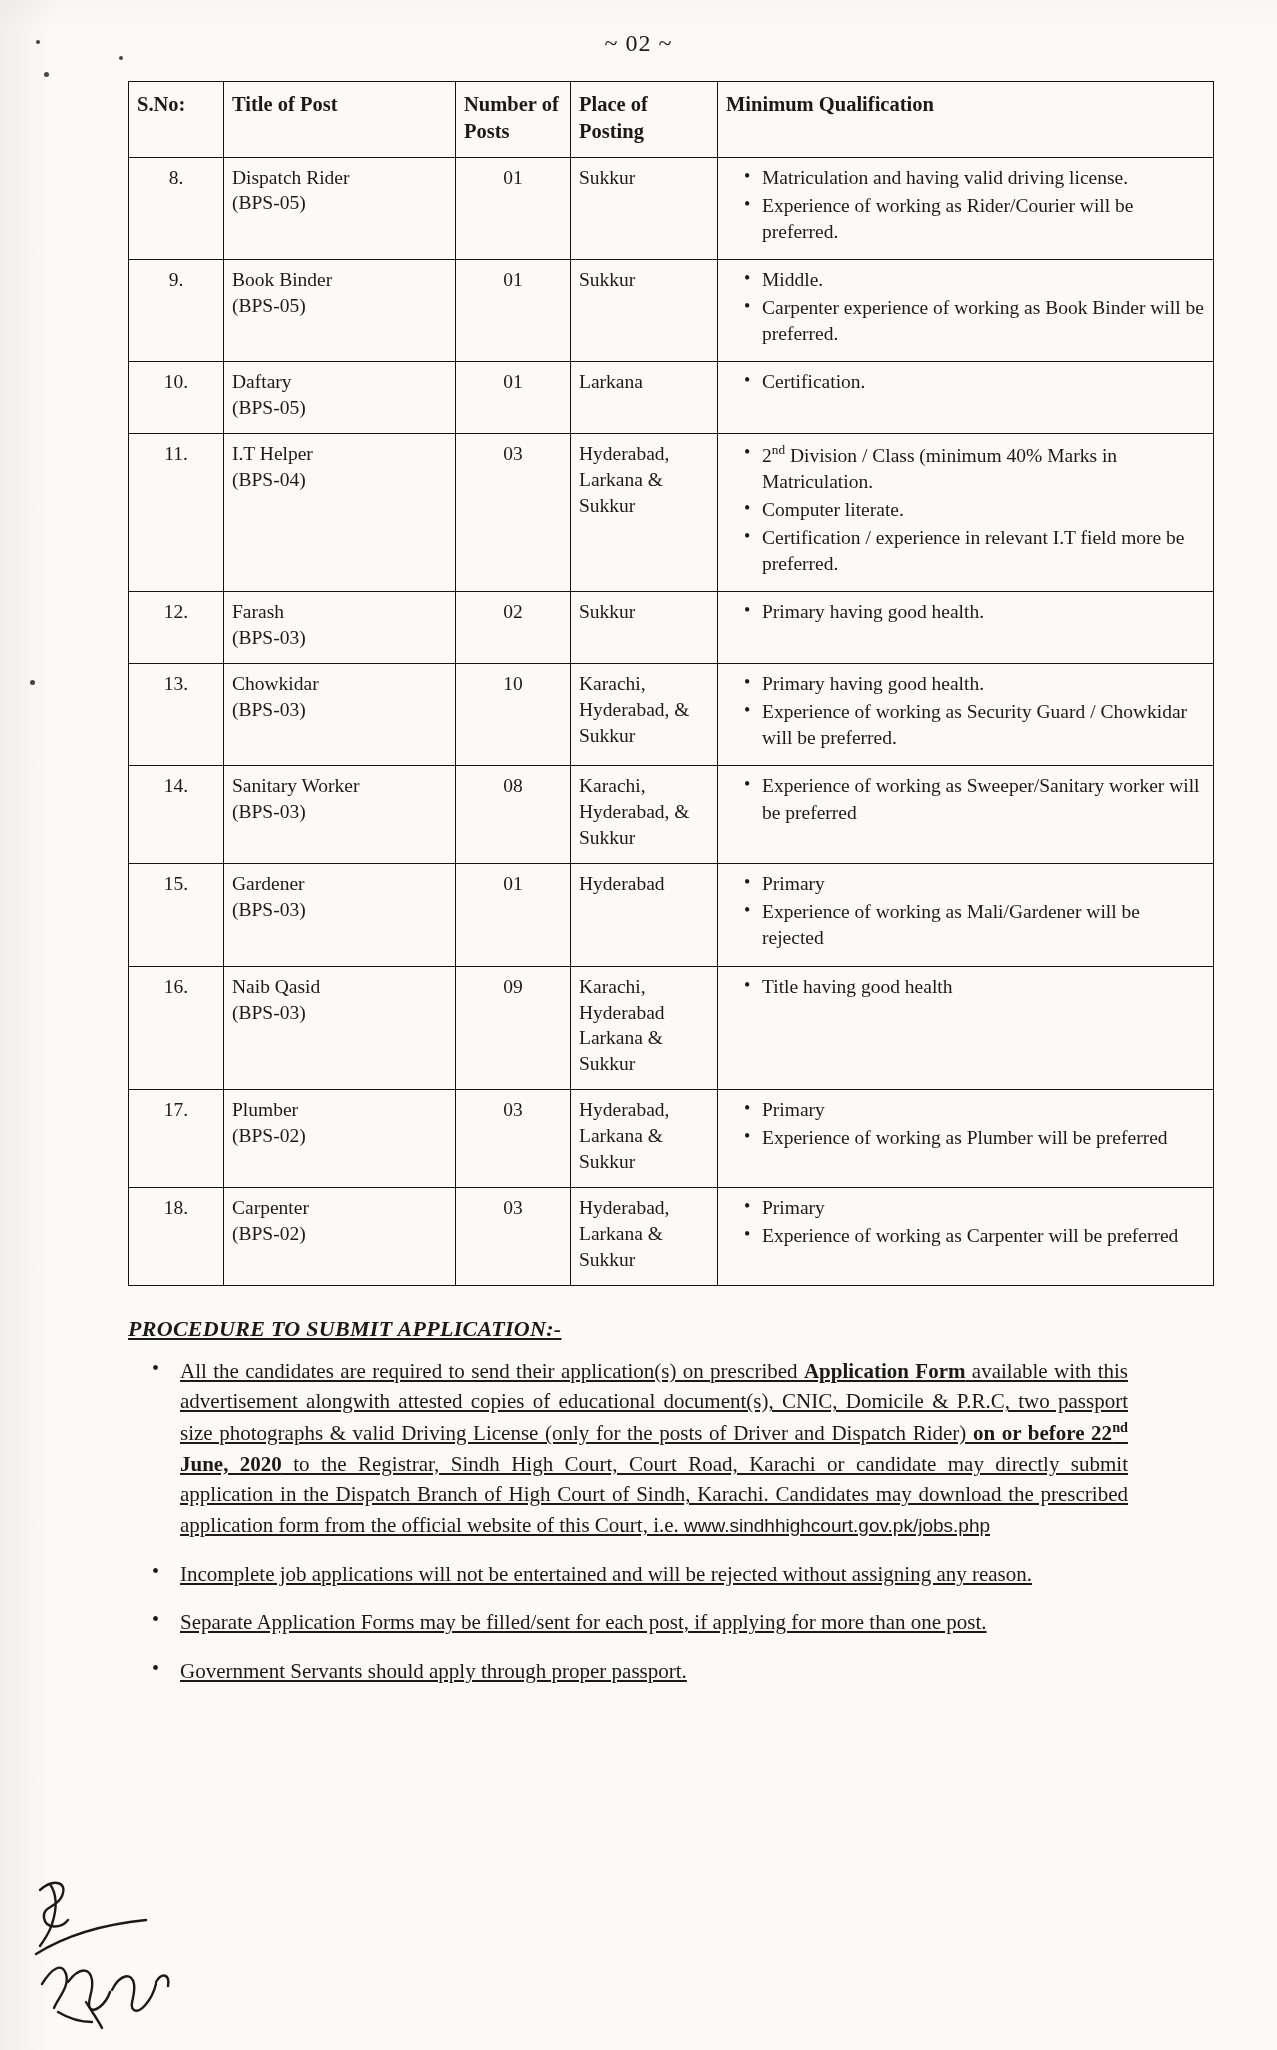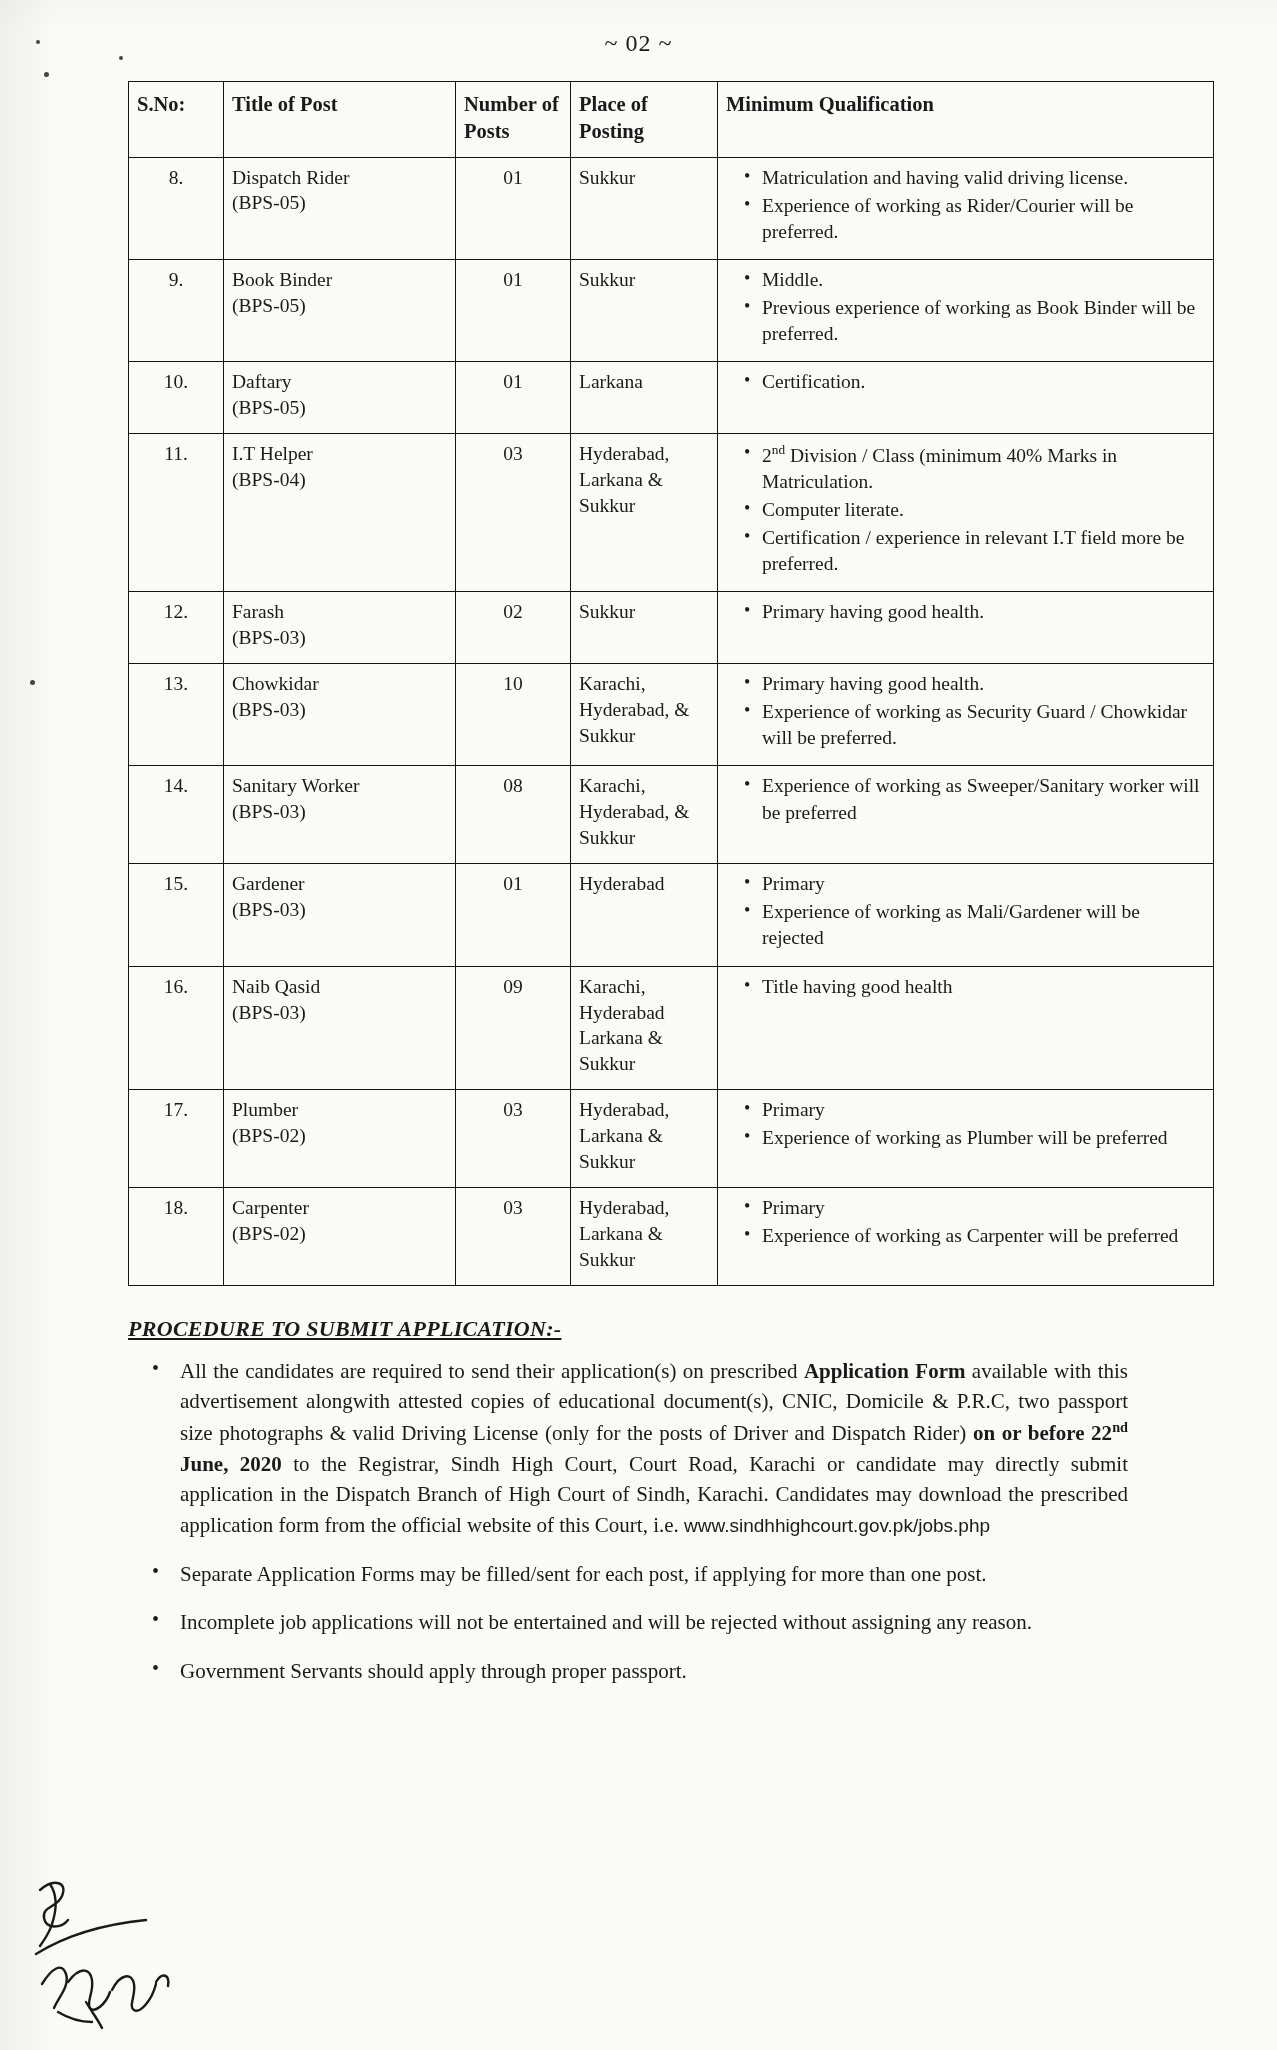--- a/index.html
+++ b/index.html
@@ -107,20 +107,21 @@
     font-style: italic;
     font-size: 22px;
     text-decoration: underline;
     letter-spacing: 0.3px;
     margin-bottom: 14px;
   }
   ul.proc-list {
     margin: 0;
     padding: 0;
     list-style: none;
+    text-decoration: underline;
   }
   ul.proc-list > li {
     position: relative;
     padding-left: 52px;
     margin-bottom: 18px;
     font-size: 21px;
     line-height: 1.46;
     text-align: justify;
   }
   ul.proc-list > li::before {
@@ -185,21 +186,21 @@
             </td>
           </tr>
           <tr>
             <td class="sno">9.</td>
             <td class="title"><span>Book Binder</span><span class="bps">(BPS-05)</span></td>
             <td class="num">01</td>
             <td class="place">Sukkur</td>
             <td>
               <ul class="quals">
                 <li>Middle.</li>
-                <li>Previous experience of working as Book Binder will be preferred.</li>
+                <li>Carpenter experience of working as Book Binder will be preferred.</li>
               </ul>
             </td>
           </tr>
           <tr>
             <td class="sno">10.</td>
             <td class="title"><span>Daftary</span><span class="bps">(BPS-05)</span></td>
             <td class="num">01</td>
             <td class="place">Larkana</td>
             <td>
               <ul class="quals">
@@ -304,22 +305,22 @@
         </tbody>
     </table>
   </div>
 
   <div class="procedure">
     <div class="proc-heading">PROCEDURE TO SUBMIT APPLICATION:-</div>
     <ul class="proc-list">
       <li>
         <span>All the candidates are required to send their application(s) on prescribed </span><span class="b">Application Form</span><span> available with this advertisement alongwith attested copies of educational document(s), CNIC, Domicile &amp; P.R.C, two passport size photographs &amp; valid Driving License (only for the posts of Driver and Dispatch Rider) </span><span class="b">on or before 22</span><sup class="b">nd</sup><span class="b"> June, 2020</span><span> to the Registrar, Sindh High Court, Court Road, Karachi or candidate may directly submit application in the Dispatch Branch of High Court of Sindh, Karachi. Candidates may download the prescribed application form from the official website of this Court, i.e. </span><span class="site">www.sindhhighcourt.gov.pk/jobs.php</span>
       </li>
+      <li>Incomplete job applications will not be entertained and will be rejected without assigning any reason.</li>
       <li>Separate Application Forms may be filled/sent for each post, if applying for more than one post.</li>
-      <li>Incomplete job applications will not be entertained and will be rejected without assigning any reason.</li>
       <li>Government Servants should apply through proper passport.</li>
     </ul>
   </div>
 
   <svg class="signature" viewBox="0 0 180 170">
     <g fill="none" stroke="#1a1a1a" stroke-width="2.4" stroke-linecap="round">
       <path d="M12 28 C26 16, 40 20, 34 34 C29 46, 14 44, 16 56 C18 68, 34 66, 40 58"></path>
       <path d="M22 22 C30 34, 28 50, 24 62 C21 72, 16 78, 12 84"></path>
       <path d="M8 92 C40 72, 78 62, 118 58"></path>
       <path d="M14 122 C24 106, 34 100, 38 112 C42 124, 30 136, 26 146"></path>

